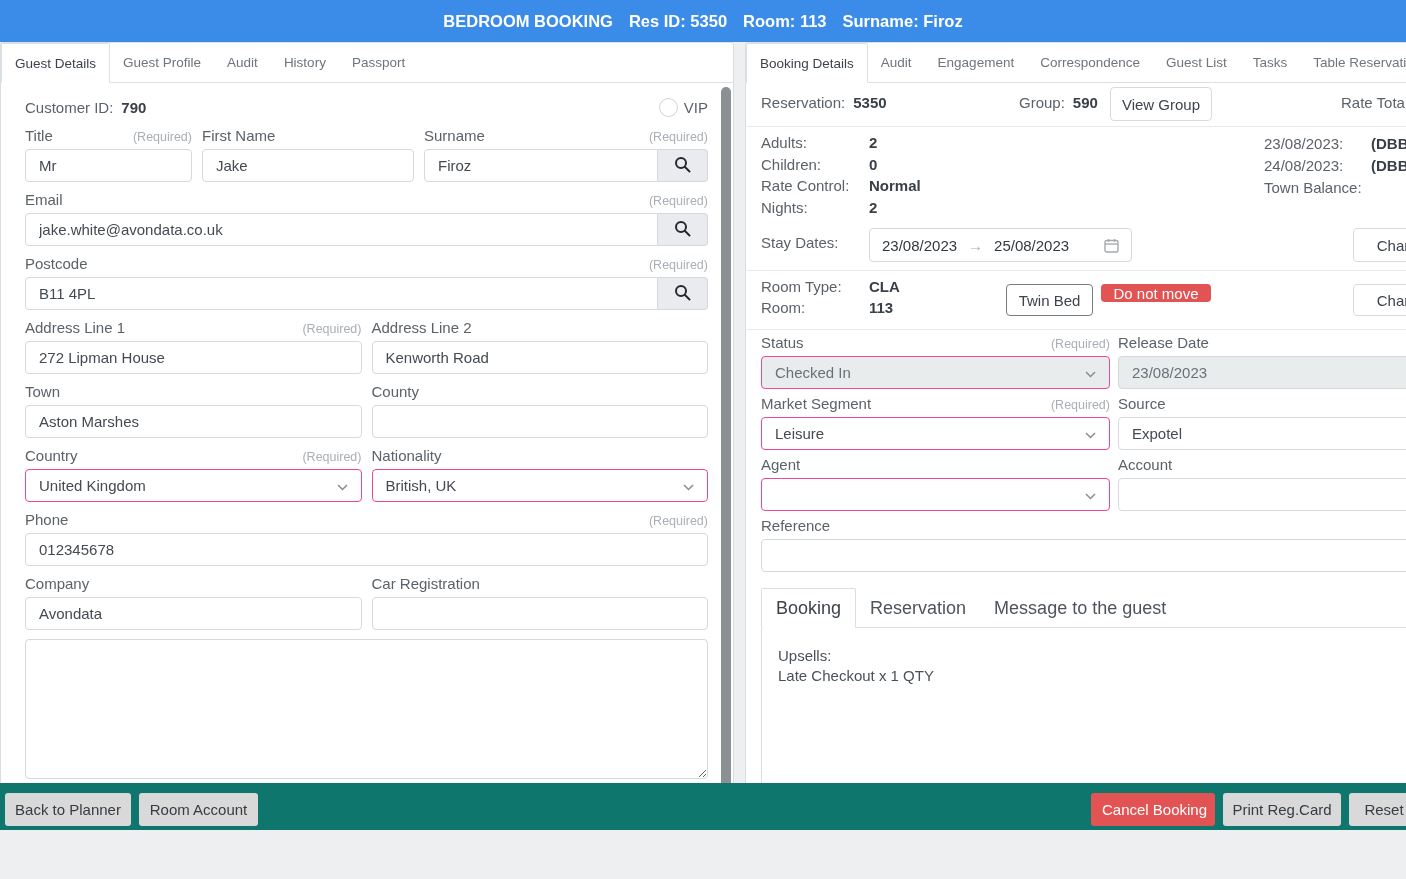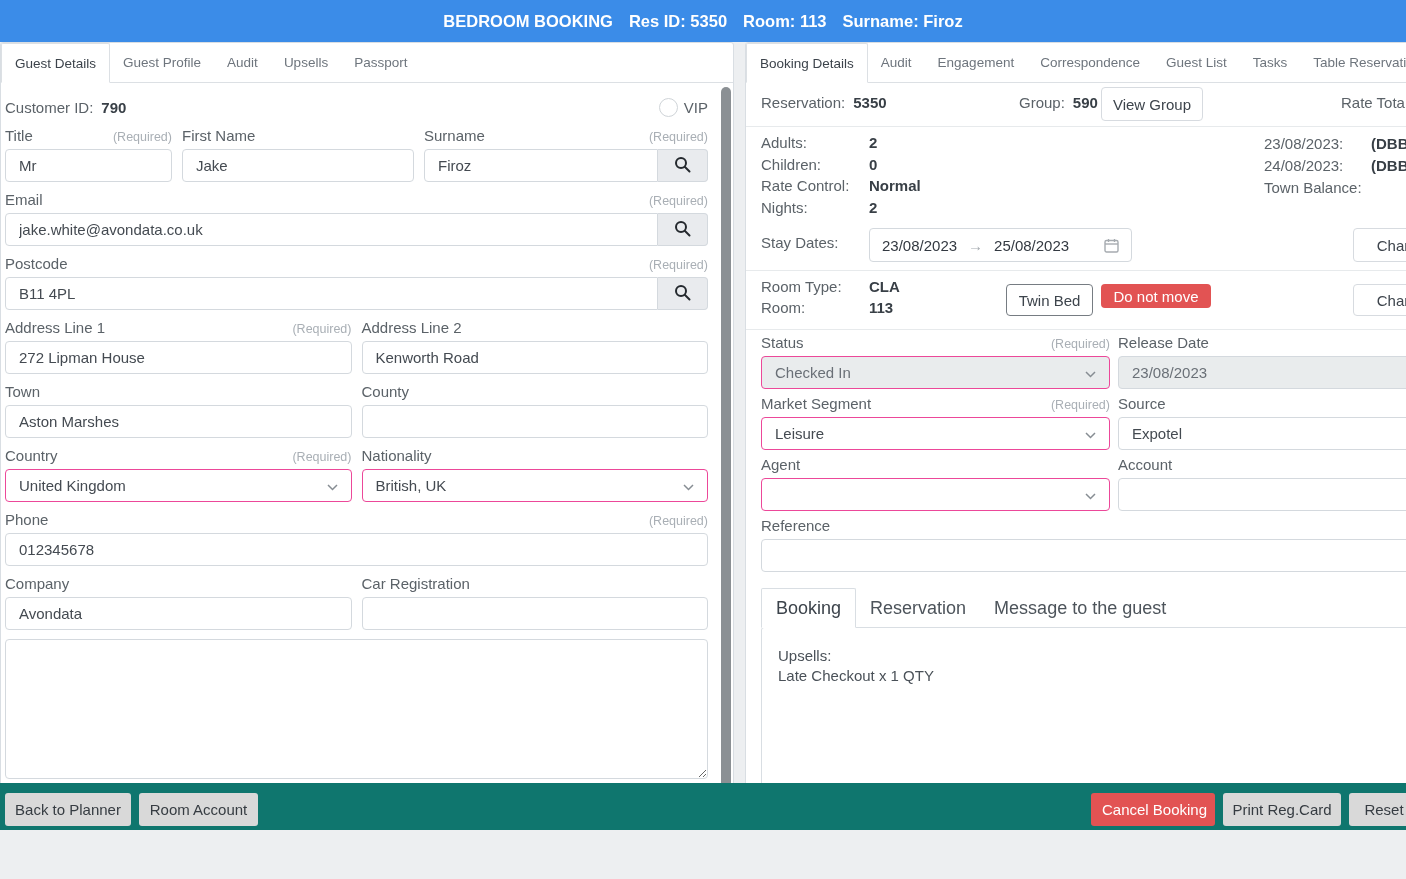--- a/index.html
+++ b/index.html
@@ -38,21 +38,21 @@
   .inp-group { display:flex; width:100%; }
   .inp-group .inp { flex:1; border-radius:4px 0 0 4px; }
   .search-btn { width:50px; height:33px; background:#e9ebee; border:1px solid #d4d9de;
          border-left:none; border-radius:0 4px 4px 0; display:flex;
          align-items:center; justify-content:center; cursor:pointer; padding:0; }
   .select { height:33px; border:1px solid #ec4899; border-radius:4px; padding:0 13px;
          display:flex; align-items:center; justify-content:space-between;
          font-size:15px; color:#444a51; background:#fff; cursor:pointer; }
   .select.disabled, .inp.disabled { background:#e9eced; color:#6a7077; }
   
-  .gc-body { padding:8px 25px 0 4px; }
+  .gc-body { padding:8px 25px 0 4px;margin-left:20px; }
   .cust-row { display:flex; align-items:center; height:32px; margin-bottom:4px; gap:8px; }
   .vip-wrap { margin-left:auto; display:flex; align-items:center; gap:6px; }
   .radio { width:19px; height:19px; border:1px solid #cfd4d8; border-radius:50%;
            background:#fff; cursor:pointer; }
   .f-row { margin-bottom:9px; }
   .grid-3 { display:grid; grid-template-columns:167px 1fr 284px; column-gap:10px; }
   .grid-2 { display:grid; grid-template-columns:1fr 1fr; column-gap:10px; }
   textarea.gnotes { width:100%; height:140px; border:1px solid #d4d9de; border-radius:4px;
            padding:8px 13px; font:inherit; color:#444a51; resize:vertical; }
   .scroll-thumb { position:absolute; right:2px; top:44px; width:10px; height:724px;
@@ -108,21 +108,21 @@
   <span>Res ID: 5350</span>
   <span>Room: 113</span>
   <span>Surname: Firoz</span>
 </div>
 
 <div class="card" id="guest-card">
   <div class="tabs">
     <div class="tab active">Guest Details</div>
     <div class="tab">Guest Profile</div>
     <div class="tab">Audit</div>
-    <div class="tab">Upsells</div>
+    <div class="tab">History</div>
     <div class="tab">Passport</div>
   </div>
 
   <div class="gc-body">
     <div class="cust-row">
       <span class="lbl">Customer ID:</span>
       <span class="bold">790</span>
       <span class="vip-wrap">
         <span class="radio"></span>
         <span class="lbl">VIP</span>
@@ -295,21 +295,21 @@
   
   <div class="b-resrow">
     <span class="abs" style="left:15px;">
       <span class="lbl">Reservation:</span>
       <span class="bold">5350</span>
     </span>
     <span class="abs" style="left:273px;">
       <span class="lbl">Group:</span>
       <span class="bold">590</span>
     </span>
-    <button class="btn-outline" style="position:absolute; left:355px; top:4px; width:102px; height:34px;">View Group</button>
+    <button class="btn-outline" style="position:absolute; left:364px; top:4px; width:102px; height:34px;">View Group</button>
     <span class="abs lbl" style="left:595px;">Rate Total:</span>
   </div>
 
   <div class="b-sep"></div>
 
   
   <div class="b-summary">
     <div class="sumline">
         <span class="sumlab">Adults:</span>
         <span class="bold">2</span>
@@ -367,21 +367,21 @@
   <div class="b-room">
     <div class="roomline">
         <span class="sumlab">Room Type:</span>
         <span class="bold">CLA</span>
       </div>
     <div class="roomline">
         <span class="sumlab">Room:</span>
         <span class="bold">113</span>
       </div>
     <button class="btn-outline" style="position:absolute; left:260px; top:13px; width:87px; height:32px; border-color:#767c82;">Twin Bed</button>
-    <button class="btn-red" style="position:absolute; left:355px; top:13px; width:110px; height:24px;">Do not move</button>
+    <button class="btn-red" style="position:absolute; left:355px; top:13px; width:110px; height:18px;">Do not move</button>
     <button class="btn-outline" style="position:absolute; left:607px; top:13px; width:100px; height:32px;">Change</button>
   </div>
 
   <div class="b-sep"></div>
 
   
   <div class="b-form">
     <div class="b-frow b-grid">
       <div>
         <div class="lab-line">

